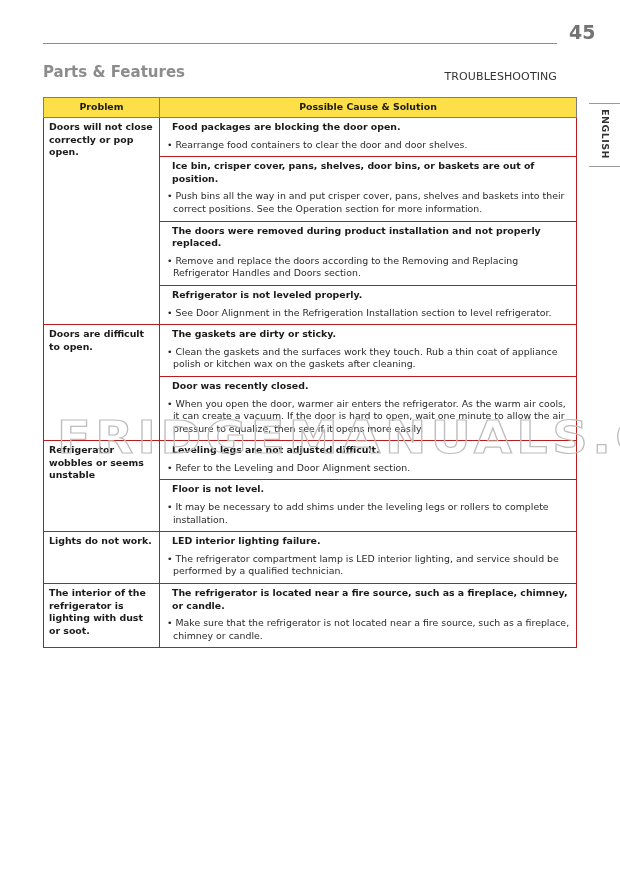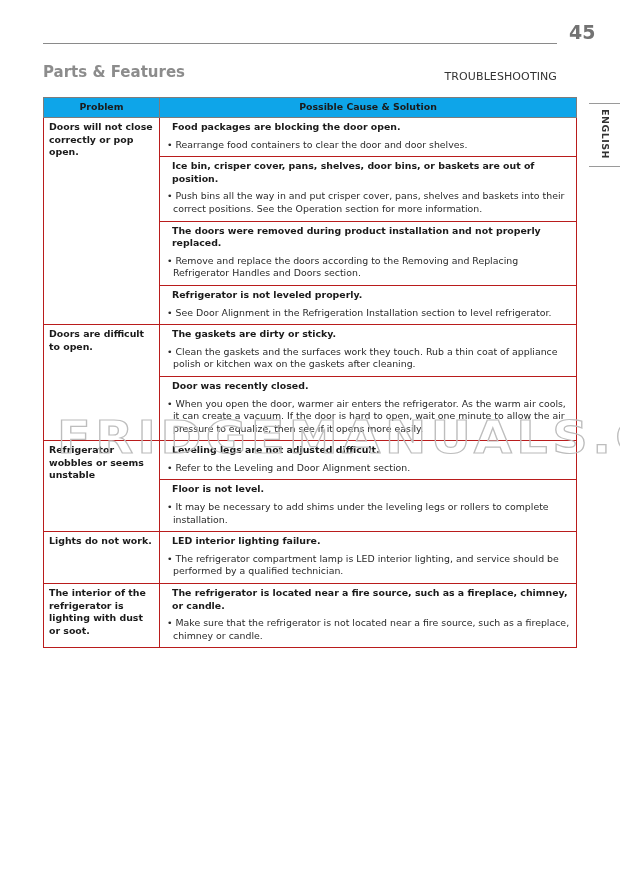--- a/index.html
+++ b/index.html
@@ -27,21 +27,21 @@
   }
   .side-tab span {
     position: absolute; left: 16px; top: 30px; transform: translate(-50%,-50%) rotate(90deg);
     font-size: 9.5px; font-weight: bold; color: #333; letter-spacing: 0.5px; white-space: nowrap;
   }
   table.ts {
     position: absolute; left: 43px; top: 97px; width: 534px;
     border-collapse: collapse; font-size: 9.4px; line-height: 12.6px;
   }
   table.ts th {
-    background: #0ea5e9; font-weight: bold; height: 19px; padding: 0; text-align: center;
+    background: #fde047; font-weight: bold; height: 19px; padding: 0; text-align: center;
     border: 1px solid #7d7d7d; color: #1a1a1a;
   }
   table.ts td { border: 1px solid #b91c1c; vertical-align: top; padding: 0; }
   td.prob { width: 105px; padding: 3px 5px 4px 5px !important; font-weight: bold; }
   td.cause { border-top: 1px solid #7d7d7d; }
   .cause-title { font-weight: bold; padding: 3px 4px 3px 4px; margin-left: 8px; }
   .cause-sol { padding: 2px 6px 5px 13px; text-indent: -6px; color: #2a2a2a; }
   .watermark {
     position: absolute; left: 57px; top: 412px; font-size: 44px; font-weight: bold;
     color: transparent; -webkit-text-stroke: 1.2px #bdbdbd; letter-spacing: 4px;

